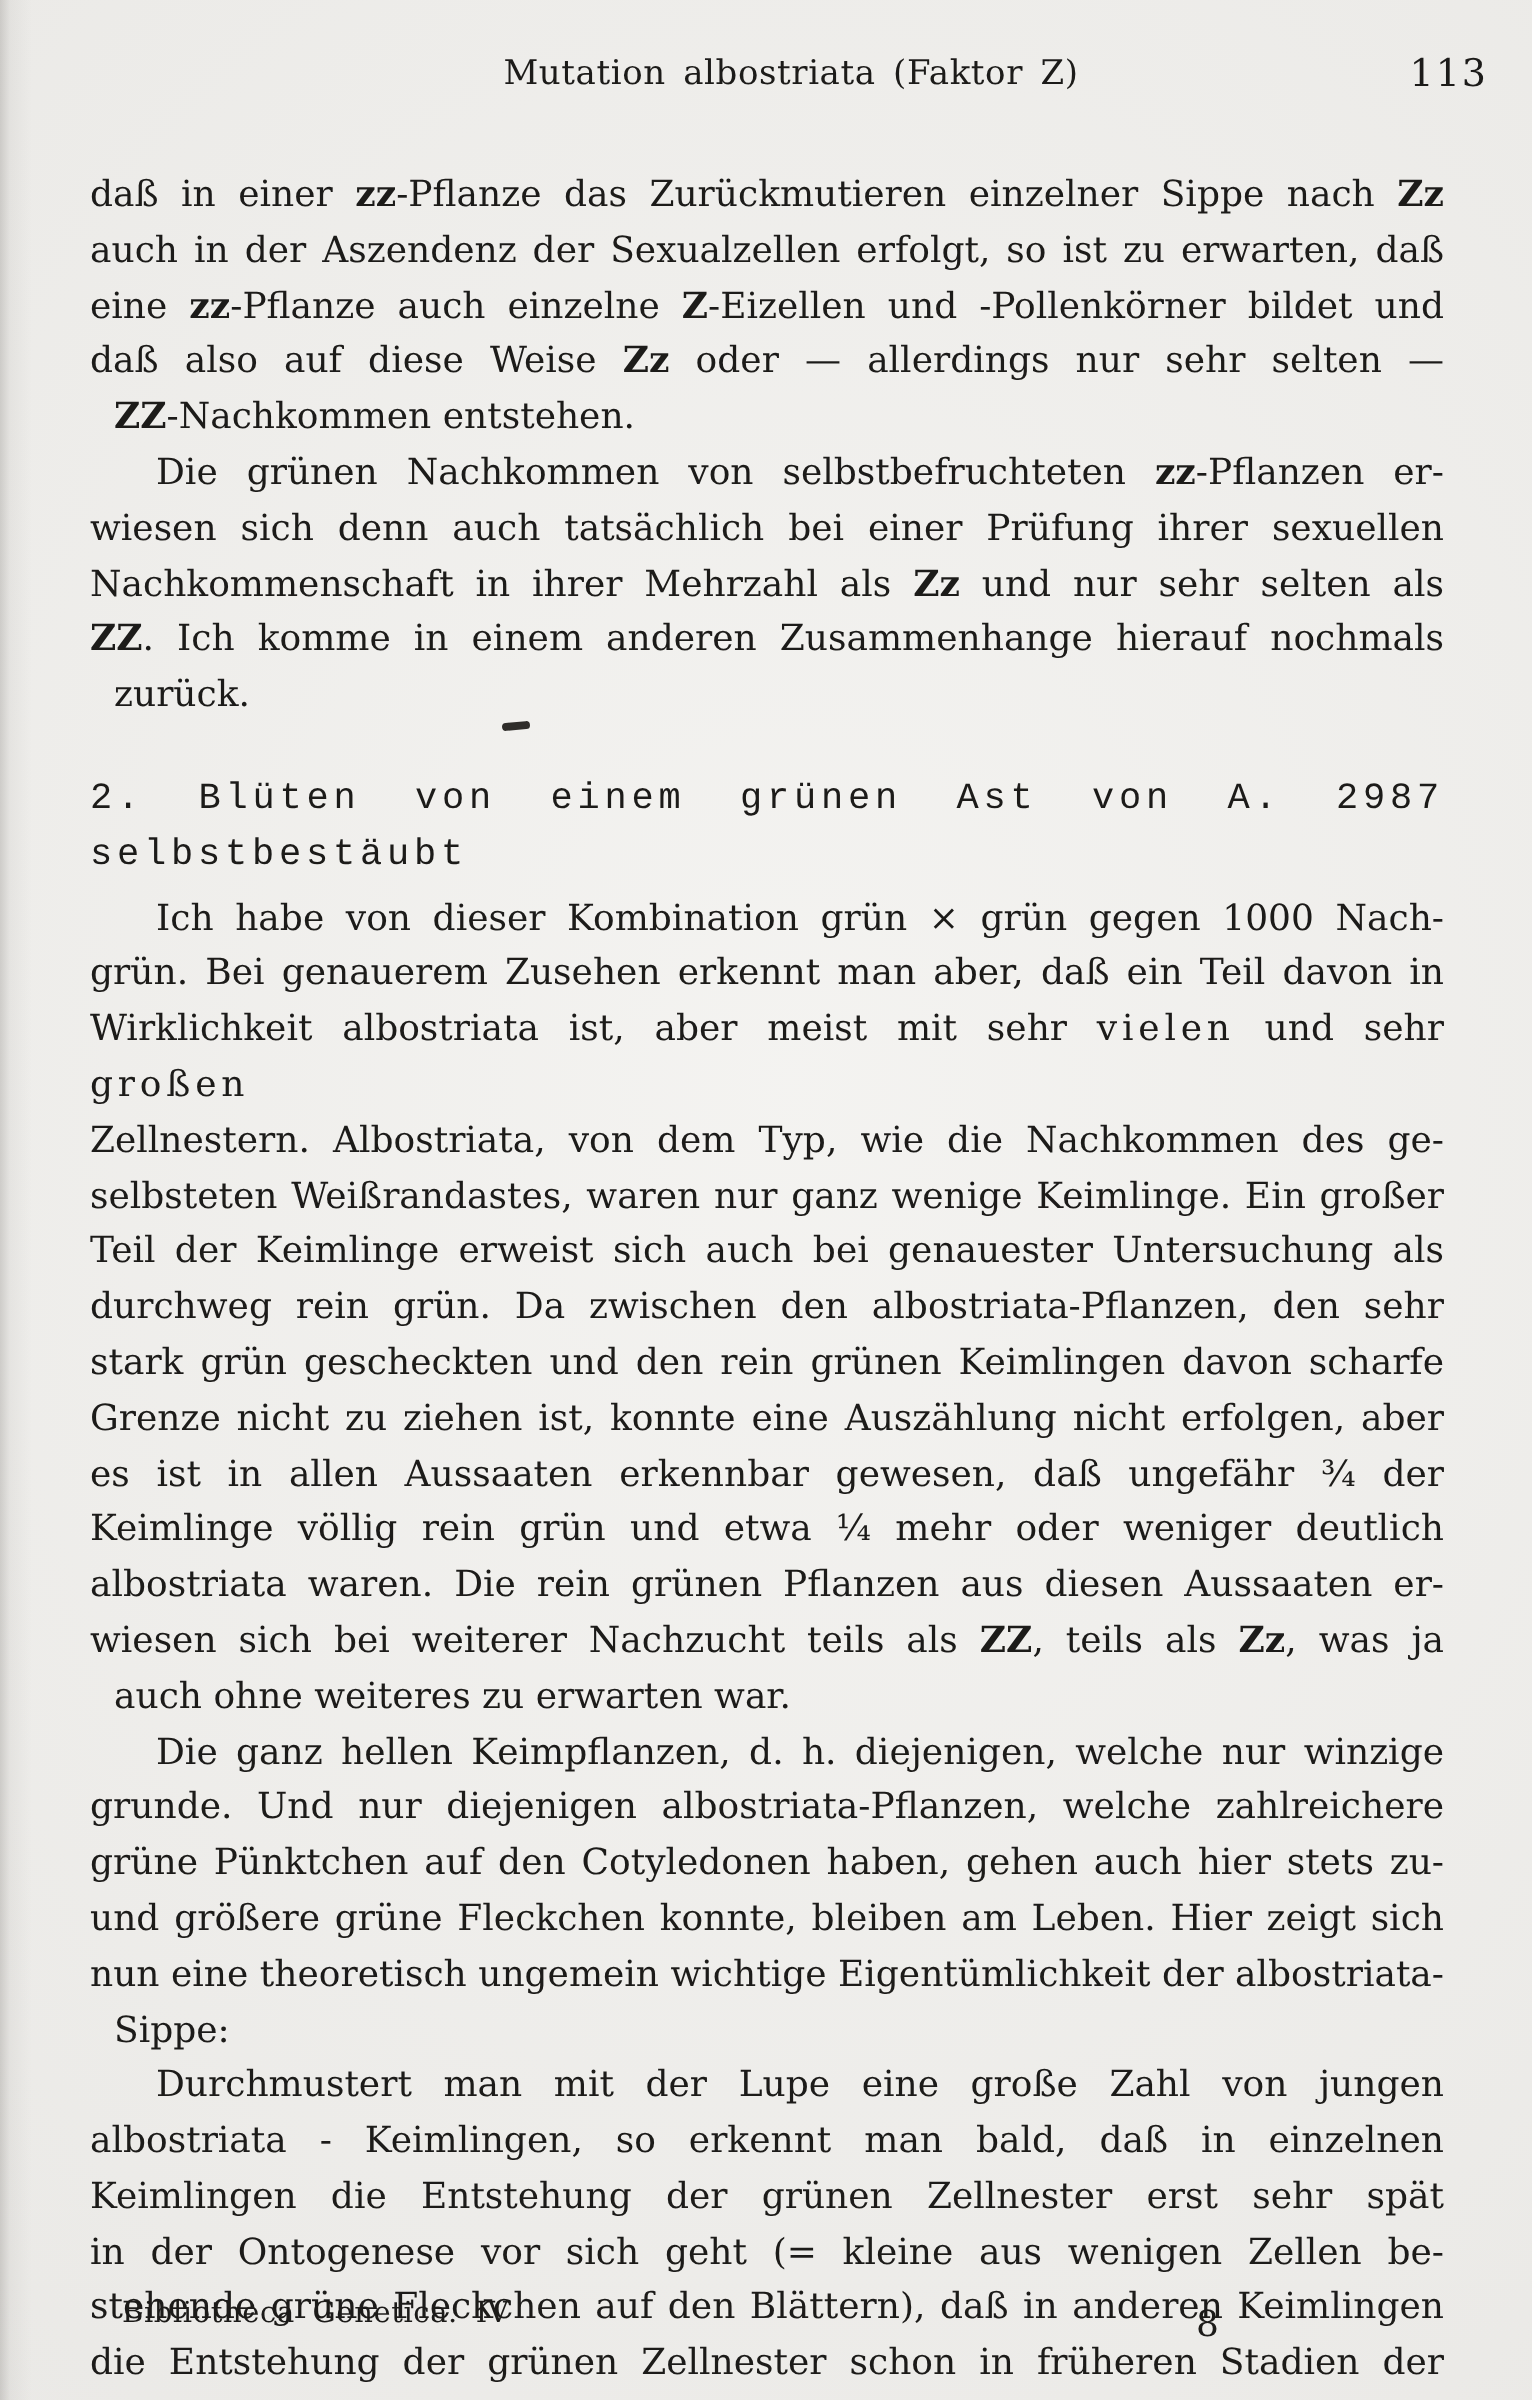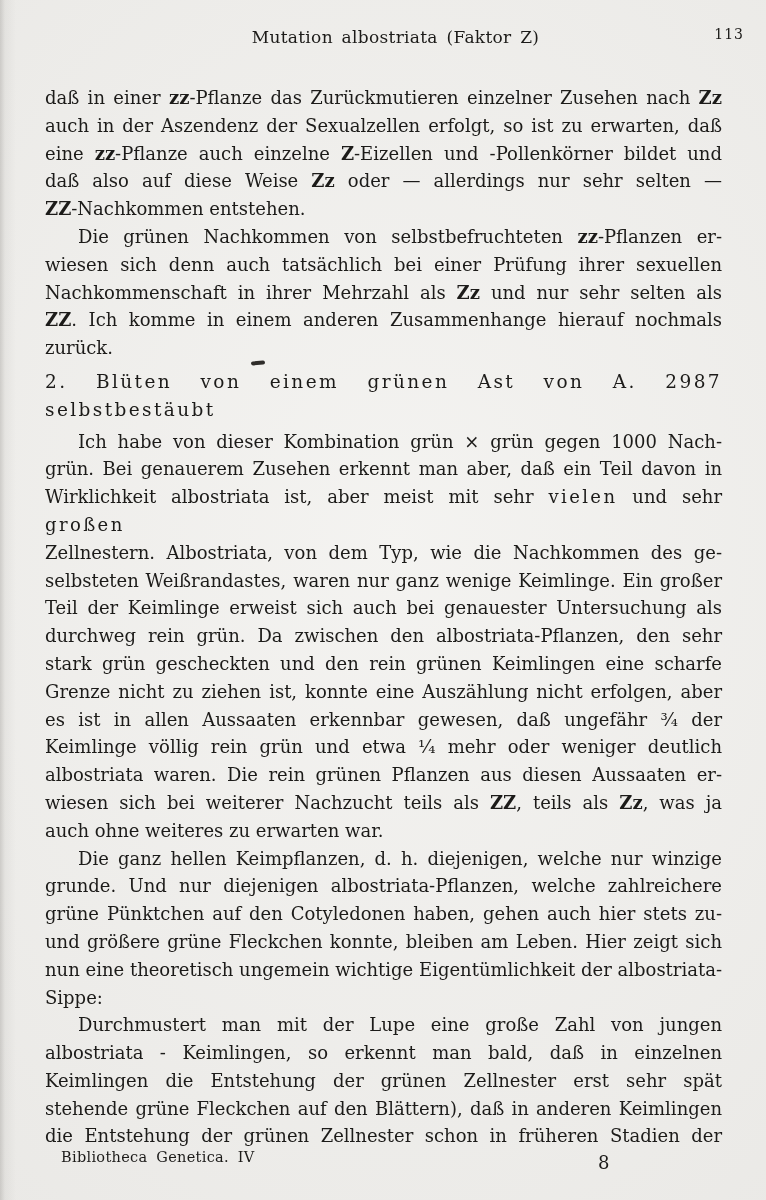--- a/index.html
+++ b/index.html
@@ -24,48 +24,49 @@
   }
   .running-head .title {
     text-align: center;
     font-size: 17px;
     letter-spacing: 0.3px;
     word-spacing: 3px;
   }
   .running-head .pagenum {
     position: absolute;
     right: 2px; top: -1px;
-    font-size: 14px;
+    font-size: 19px;
     letter-spacing: 1px;
   }
   .column {
     position: absolute;
     left: 45px; top: 84px;
     width: 677px;
     font-size: 18px;
     line-height: 27.8px;
   }
   .line {
     text-align: justify;
     text-align-last: justify;
     text-justify: inter-word;
     white-space: normal;
   }
-  .line.last { text-align-last: left; }
+  .line.last { text-align-last: left; margin-left: 12px; }
   .line.indent { text-indent: 33px; }
   .bold { font-weight: bold; }
   .spaced { letter-spacing: 2.4px; }
   .heading {
     text-align: justify;
     text-align-last: justify;
     letter-spacing: 2.4px;
     word-spacing: 1px;
-    margin-top: 6px;
+    margin-top: 24px;
     margin-bottom: 4px;
     font-size: 18.5px;
+    font-family: Liberation Mono, monospace;
   }
   .artifact-dash {
     position: absolute;
     left: 251px; top: 361px;
     width: 14px; height: 4px;
     background: #2f2d2a;
     border-radius: 2px;
     transform: rotate(-5deg);
   }
   .footer-imprint {
@@ -87,21 +88,21 @@
 
 <div class="page">
 
   <div class="running-head">
     <div class="title">Mutation albostriata (Faktor Z)</div>
     <div class="pagenum">113</div>
   </div>
 
   <div class="column">
       <div class="para">
-        <div class="line"><span>daß in einer </span><span class="bold">zz</span><span>-Pflanze das Zurückmutieren einzelner Zusehen nach </span><span class="bold">Zz</span></div>
+        <div class="line"><span>daß in einer </span><span class="bold">zz</span><span>-Pflanze das Zurückmutieren einzelner Sippe nach </span><span class="bold">Zz</span></div>
         <div class="line"><span>auch in der Aszendenz der Sexualzellen erfolgt, so ist zu erwarten, daß</span></div>
         <div class="line"><span>eine </span><span class="bold">zz</span><span>-Pflanze auch einzelne </span><span class="bold">Z</span><span>-Eizellen und -Pollenkörner bildet und</span></div>
         <div class="line"><span>daß also auf diese Weise </span><span class="bold">Zz</span><span> oder — allerdings nur sehr selten —</span></div>
         <div class="line last"><span class="bold">ZZ</span><span>-Nachkommen entstehen.</span></div>
       </div>
       <div class="para">
         <div class="line indent"><span>Die grünen Nachkommen von selbstbefruchteten </span><span class="bold">zz</span><span>-Pflanzen er-</span></div>
         <div class="line"><span>wiesen sich denn auch tatsächlich bei einer Prüfung ihrer sexuellen</span></div>
         <div class="line"><span>Nachkommenschaft in ihrer Mehrzahl als </span><span class="bold">Zz</span><span> und nur sehr selten als</span></div>
         <div class="line"><span class="bold">ZZ</span><span>. Ich komme in einem anderen Zusammenhange hierauf nochmals</span></div>
@@ -109,40 +110,41 @@
       </div>
       <div class="heading">2. Blüten von einem grünen Ast von A. 2987 selbstbestäubt</div>
       <div class="para">
         <div class="line indent"><span>Ich habe von dieser Kombination grün × grün gegen 1000 Nach-</span></div>
         <div class="line"><span>grün. Bei genauerem Zusehen erkennt man aber, daß ein Teil davon in</span></div>
         <div class="line"><span>Wirklichkeit albostriata ist, aber meist mit sehr </span><span class="spaced">vielen</span><span> und sehr </span><span class="spaced">großen</span></div>
         <div class="line"><span>Zellnestern. Albostriata, von dem Typ, wie die Nachkommen des ge-</span></div>
         <div class="line"><span>selbsteten Weißrandastes, waren nur ganz wenige Keimlinge. Ein großer</span></div>
         <div class="line"><span>Teil der Keimlinge erweist sich auch bei genauester Untersuchung als</span></div>
         <div class="line"><span>durchweg rein grün. Da zwischen den albostriata-Pflanzen, den sehr</span></div>
-        <div class="line"><span>stark grün gescheckten und den rein grünen Keimlingen eine scharfe</span></div>
+        <div class="line"><span>stark grün gescheckten und den rein grünen Keimlingen davon scharfe</span></div>
         <div class="line"><span>Grenze nicht zu ziehen ist, konnte eine Auszählung nicht erfolgen, aber</span></div>
         <div class="line"><span>es ist in allen Aussaaten erkennbar gewesen, daß ungefähr ³⁄₄ der</span></div>
         <div class="line"><span>Keimlinge völlig rein grün und etwa ¹⁄₄ mehr oder weniger deutlich</span></div>
         <div class="line"><span>albostriata waren. Die rein grünen Pflanzen aus diesen Aussaaten er-</span></div>
         <div class="line"><span>wiesen sich bei weiterer Nachzucht teils als </span><span class="bold">ZZ</span><span>, teils als </span><span class="bold">Zz</span><span>, was ja</span></div>
         <div class="line last"><span>auch ohne weiteres zu erwarten war.</span></div>
       </div>
       <div class="para">
         <div class="line indent"><span>Die ganz hellen Keimpflanzen, d. h. diejenigen, welche nur winzige</span></div>
         <div class="line"><span>grunde. Und nur diejenigen albostriata-Pflanzen, welche zahlreichere</span></div>
         <div class="line"><span>grüne Pünktchen auf den Cotyledonen haben, gehen auch hier stets zu-</span></div>
         <div class="line"><span>und größere grüne Fleckchen konnte, bleiben am Leben. Hier zeigt sich</span></div>
         <div class="line"><span>nun eine theoretisch ungemein wichtige Eigentümlichkeit der albostriata-</span></div>
         <div class="line last"><span>Sippe:</span></div>
       </div>
       <div class="para">
         <div class="line indent"><span>Durchmustert man mit der Lupe eine große Zahl von jungen</span></div>
         <div class="line"><span>albostriata - Keimlingen, so erkennt man bald, daß in einzelnen</span></div>
         <div class="line"><span>Keimlingen die Entstehung der grünen Zellnester erst sehr spät</span></div>
+        <div class="line"><span>in der Ontogenese vor sich geht (= kleine aus wenigen Zellen be-</span></div>
         <div class="line"><span>stehende grüne Fleckchen auf den Blättern), daß in anderen Keimlingen</span></div>
         <div class="line"><span>die Entstehung der grünen Zellnester schon in früheren Stadien der</span></div>
       </div>
     </div>
 
   <div class="artifact-dash"></div>
 
   <div class="footer-imprint">Bibliotheca Genetica. IV</div>
   <div class="footer-signature">8</div>
 

